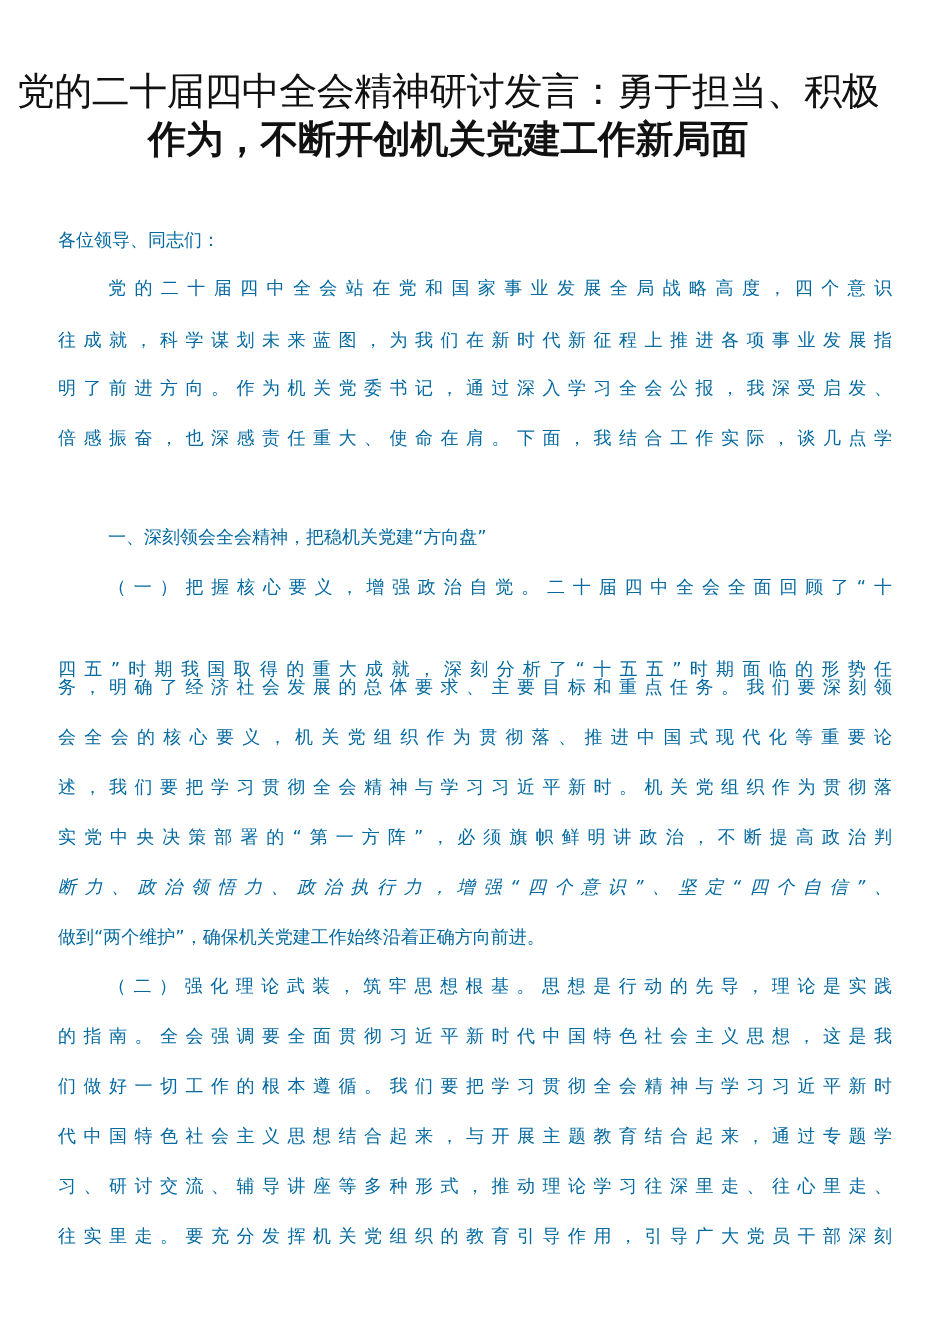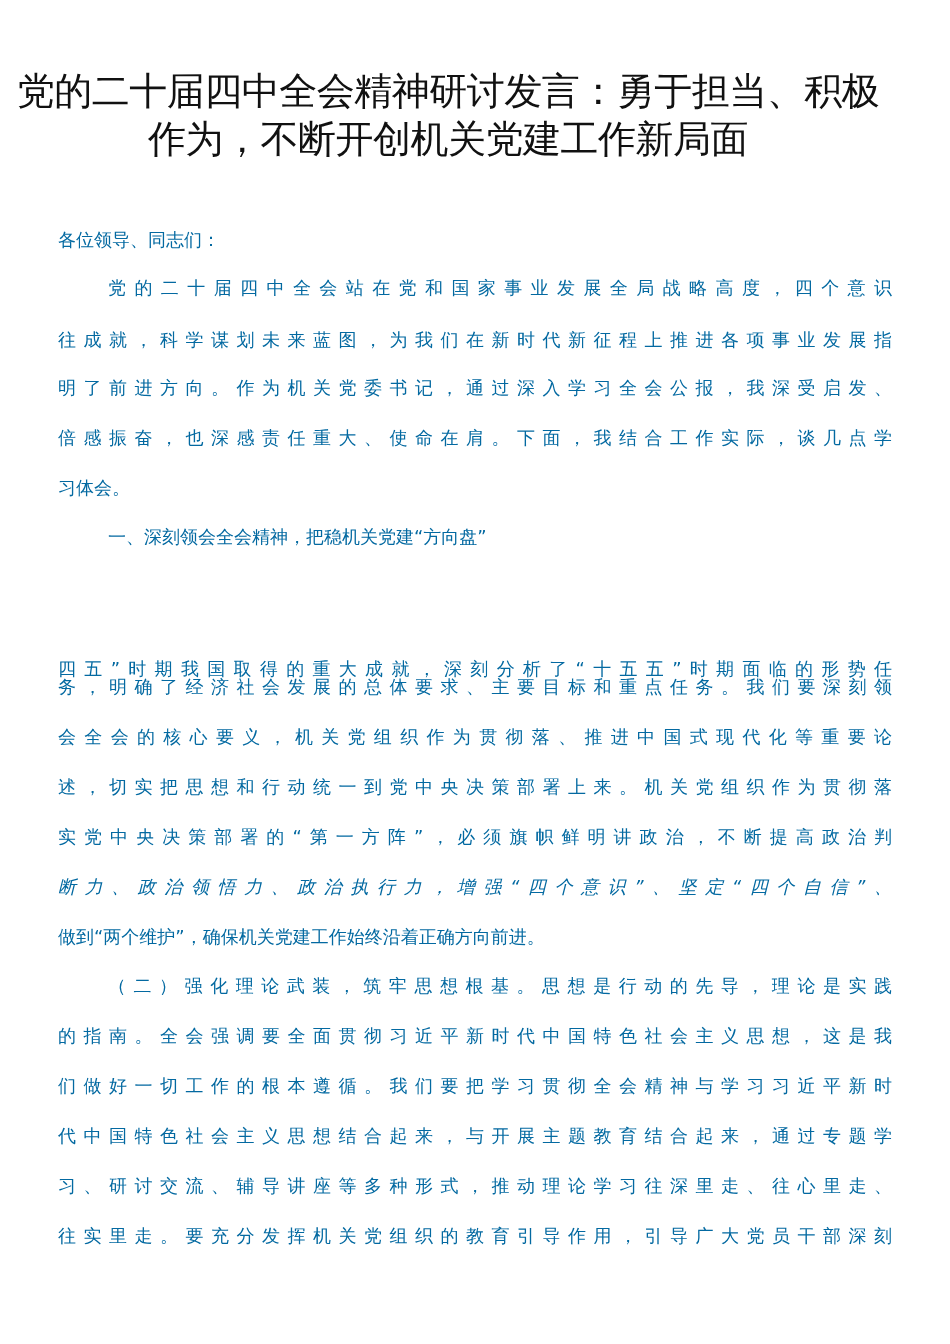--- a/index.html
+++ b/index.html
@@ -46,36 +46,36 @@
     }
     .line.indent { left: 108px; width: 784px; }
     .line.short { text-align-last: left; }
   </style>
 </head>
 <body>
 
 <div class="page">
 
   <div class="title-line" style="top:68px;">党的二十届四中全会精神研讨发言：勇于担当、积极</div>
-  <div class="title-line" style="top:116px;">作为，不断开创机关党建工作新局面</div>
+  <div class="title-line" style="top:116px;font-weight:bold;">作为，不断开创机关党建工作新局面</div>
 
   <div class="line short" style="top:224px;">各位领导、同志们：</div>
 
   <div class="line indent" style="top:272px;">党的二十届四中全会站在党和国家事业发展全局战略高度，四个意识</div>
   <div class="line" style="top:324px;">往成就，科学谋划未来蓝图，为我们在新时代新征程上推进各项事业发展指</div>
   <div class="line" style="top:372px;">明了前进方向。作为机关党委书记，通过深入学习全会公报，我深受启发、</div>
   <div class="line" style="top:422px;">倍感振奋，也深感责任重大、使命在肩。下面，我结合工作实际，谈几点学</div>
-  <div class="line short" style="top:472px;">习体会。</div>
 
   <div class="line indent short" style="top:521px;">一、深刻领会全会精神，把稳机关党建“方向盘”</div>
 
+  <div class="line indent" style="top:571px;">（一）把握核心要义，增强政治自觉。二十届四中全会全面回顾了“十</div>
   <div class="line" style="top:621px;margin-top:32px;">四五”时期我国取得的重大成就，深刻分析了“十五五”时期面临的形势任</div>
   <div class="line" style="top:671px;">务，明确了经济社会发展的总体要求、主要目标和重点任务。我们要深刻领</div>
   <div class="line" style="top:721px;">会全会的核心要义，机关党组织作为贯彻落、推进中国式现代化等重要论</div>
-  <div class="line" style="top:771px;">述，切实把思想和行动统一到党中央决策部署上来。机关党组织作为贯彻落</div>
+  <div class="line" style="top:771px;">述，我们要把学习贯彻全会精神与学习习近平新时。机关党组织作为贯彻落</div>
   <div class="line" style="top:821px;">实党中央决策部署的“第一方阵”，必须旗帜鲜明讲政治，不断提高政治判</div>
   <div class="line" style="top:871px;font-style:italic;">断力、政治领悟力、政治执行力，增强“四个意识”、坚定“四个自信”、</div>
   <div class="line short" style="top:921px;">做到“两个维护”，确保机关党建工作始终沿着正确方向前进。</div>
 
   <div class="line indent" style="top:970px;">（二）强化理论武装，筑牢思想根基。思想是行动的先导，理论是实践</div>
   <div class="line" style="top:1020px;">的指南。全会强调要全面贯彻习近平新时代中国特色社会主义思想，这是我</div>
   <div class="line" style="top:1070px;">们做好一切工作的根本遵循。我们要把学习贯彻全会精神与学习习近平新时</div>
   <div class="line" style="top:1120px;">代中国特色社会主义思想结合起来，与开展主题教育结合起来，通过专题学</div>
   <div class="line" style="top:1170px;">习、研讨交流、辅导讲座等多种形式，推动理论学习往深里走、往心里走、</div>
   <div class="line" style="top:1220px;">往实里走。要充分发挥机关党组织的教育引导作用，引导广大党员干部深刻</div>

